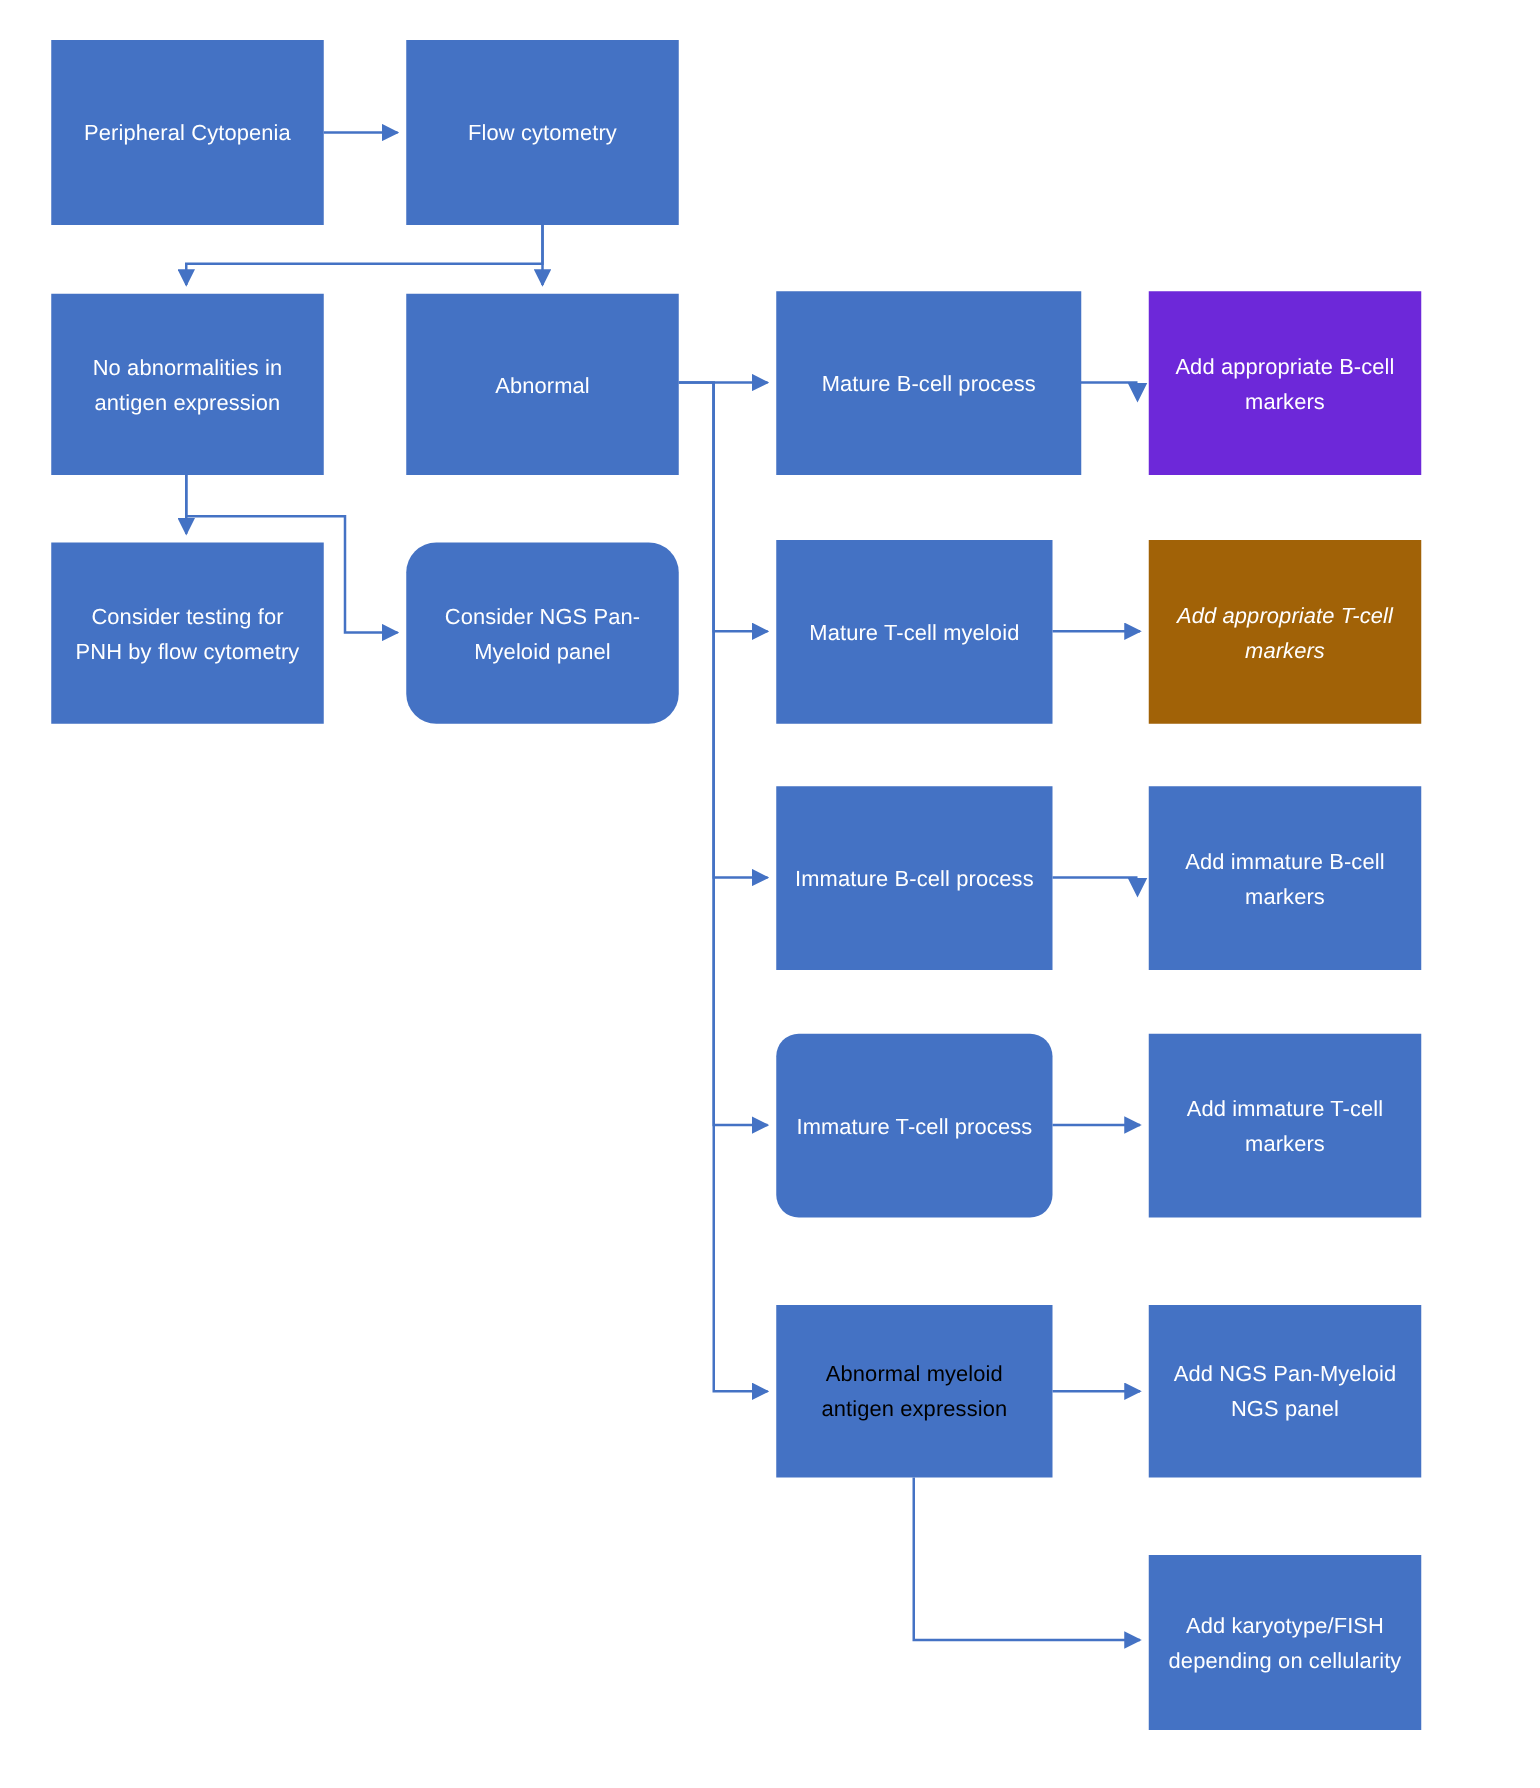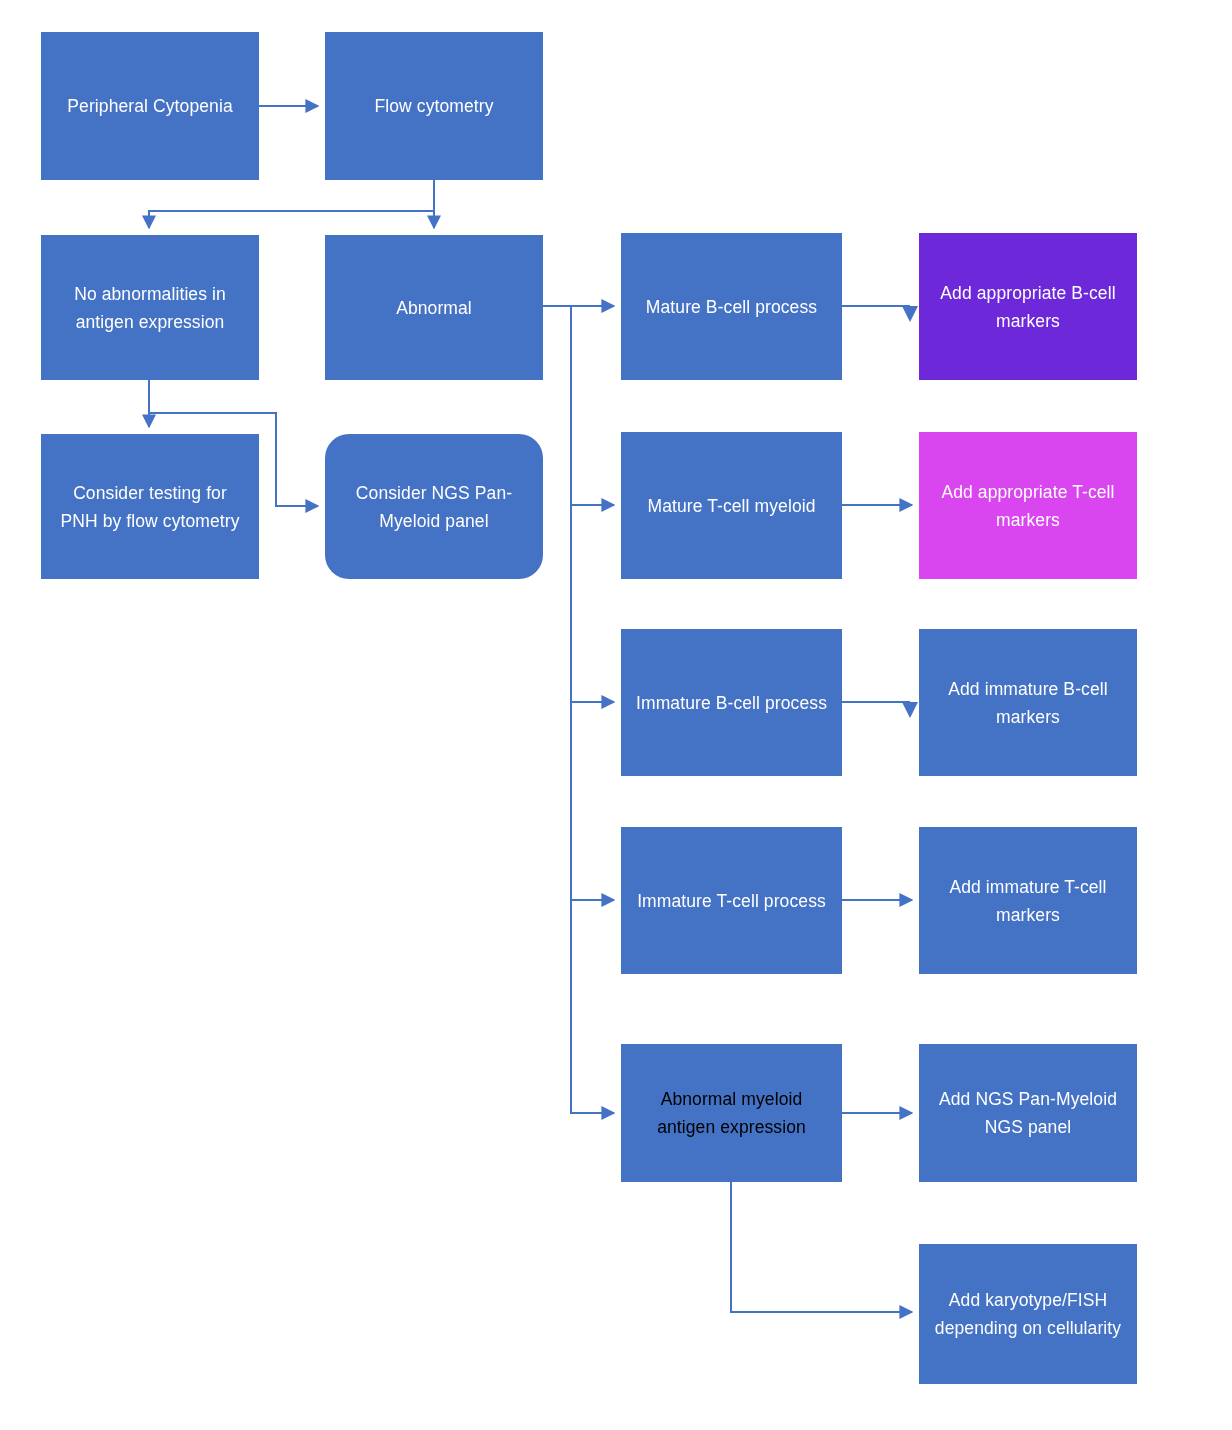--- a/index.html
+++ b/index.html
@@ -99,42 +99,42 @@
         <span class="node-label">Abnormal</span>
       </div>
       <div class="node" style="left: 41px; top: 434px; width: 218px; height: 145px; background: rgb(68, 114, 196); color: rgb(255, 255, 255);">
         <span class="node-label">Consider testing for
 PNH by flow cytometry</span>
       </div>
       <div class="node" style="left: 325px; top: 434px; width: 218px; height: 145px; background: rgb(68, 114, 196); color: rgb(255, 255, 255); border-radius: 24px;">
         <span class="node-label">Consider NGS Pan-
 Myeloid panel</span>
       </div>
-      <div class="node" style="left: 621px; top: 233px; width: 221px; height: 147px; background: rgb(68, 114, 196); color: rgb(255, 255, 255);">
+      <div class="node" style="left: 621px; top: 233px; width: 244px; height: 147px; background: rgb(68, 114, 196); color: rgb(255, 255, 255);">
         <span class="node-label">Mature B-cell process</span>
       </div>
       <div class="node" style="left: 919px; top: 233px; width: 218px; height: 147px; background: #6d28d9; color: rgb(255, 255, 255);">
         <span class="node-label">Add appropriate B-cell
 markers</span>
       </div>
       <div class="node" style="left: 621px; top: 432px; width: 221px; height: 147px; background: rgb(68, 114, 196); color: rgb(255, 255, 255);">
         <span class="node-label">Mature T-cell myeloid</span>
       </div>
-      <div class="node" style="left: 919px; top: 432px; width: 218px; height: 147px; background: #d946ef; color: rgb(255, 255, 255);">
+      <div class="node" style="left: 919px; top: 432px; width: 218px; height: 147px; background: #a16207; color: rgb(255, 255, 255); font-style: italic;">
         <span class="node-label">Add appropriate T-cell
 markers</span>
       </div>
       <div class="node" style="left: 621px; top: 629px; width: 221px; height: 147px; background: rgb(68, 114, 196); color: rgb(255, 255, 255);">
         <span class="node-label">Immature B-cell process</span>
       </div>
       <div class="node" style="left: 919px; top: 629px; width: 218px; height: 147px; background: rgb(68, 114, 196); color: rgb(255, 255, 255);">
         <span class="node-label">Add immature B-cell
 markers</span>
       </div>
-      <div class="node" style="left: 621px; top: 827px; width: 221px; height: 147px; background: rgb(68, 114, 196); color: rgb(255, 255, 255);">
+      <div class="node" style="left: 621px; top: 827px; width: 221px; height: 147px; background: rgb(68, 114, 196); color: rgb(255, 255, 255); border-radius: 18px;">
         <span class="node-label">Immature T-cell process</span>
       </div>
       <div class="node" style="left: 919px; top: 827px; width: 218px; height: 147px; background: rgb(68, 114, 196); color: rgb(255, 255, 255);">
         <span class="node-label">Add immature T-cell
 markers</span>
       </div>
       <div class="node" style="left: 621px; top: 1044px; width: 221px; height: 138px; background: rgb(68, 114, 196); color: #000000;">
         <span class="node-label">Abnormal myeloid
 antigen expression</span>
       </div>

